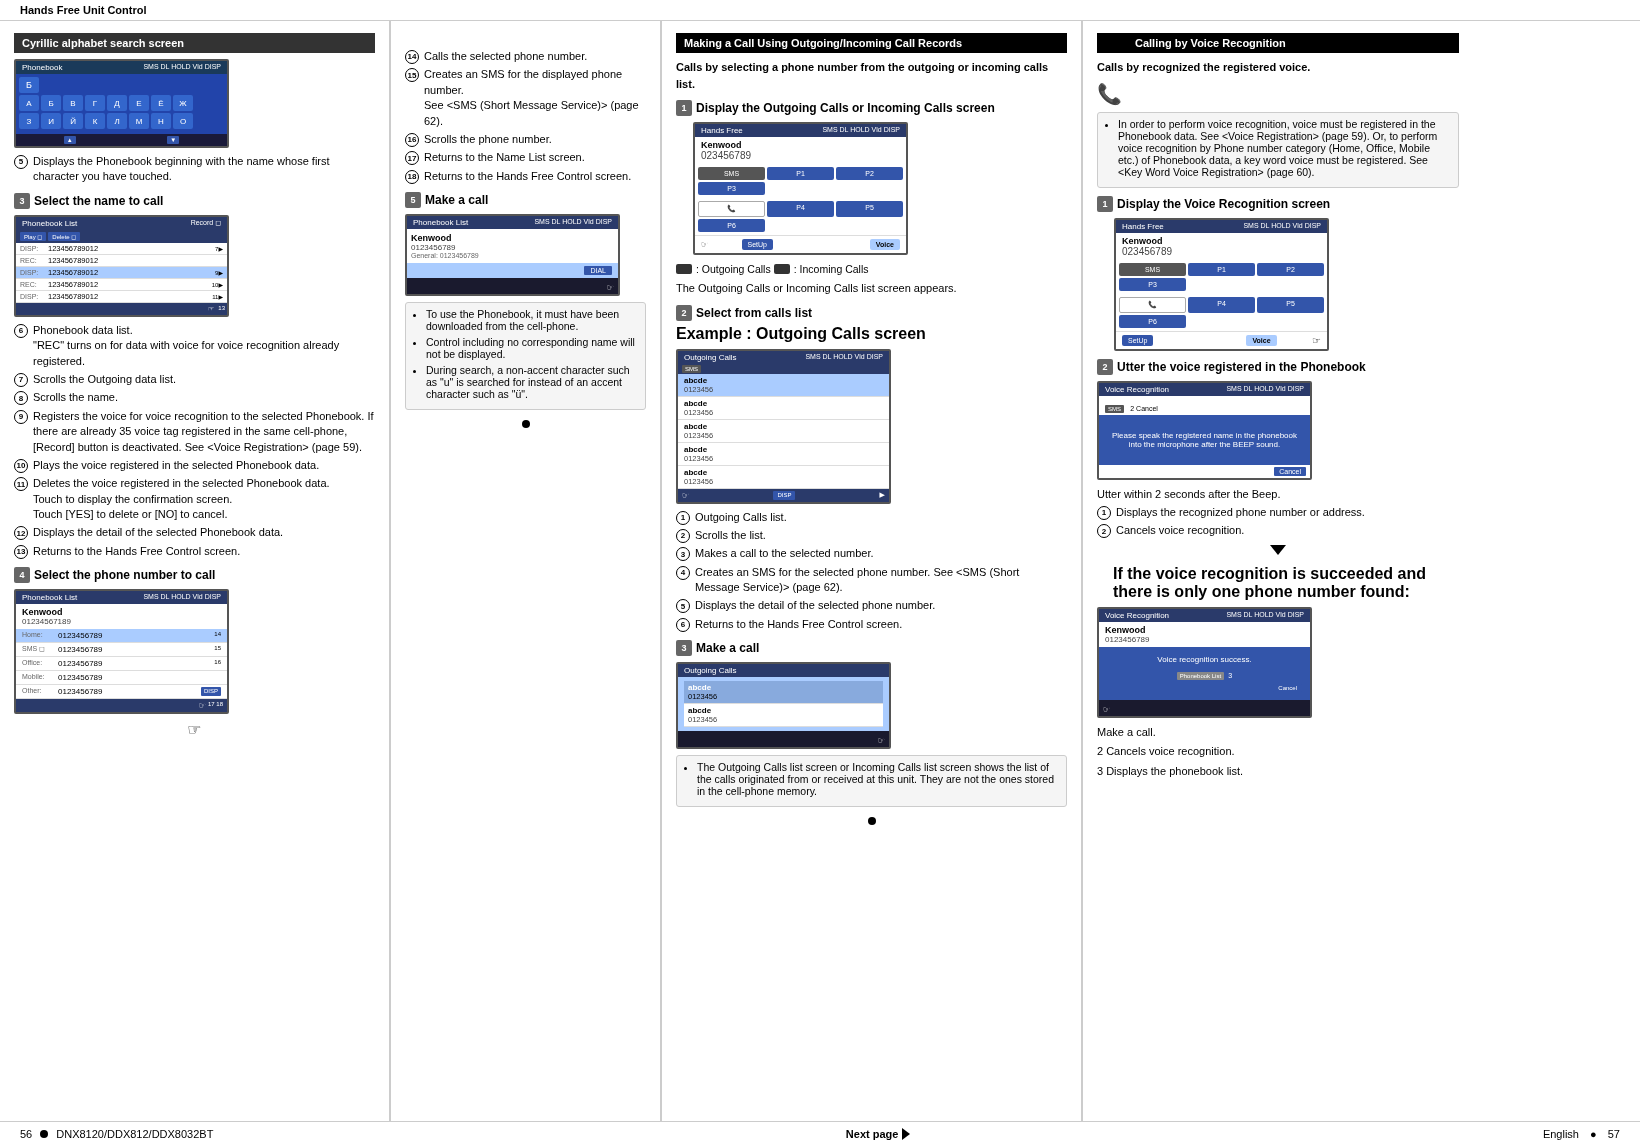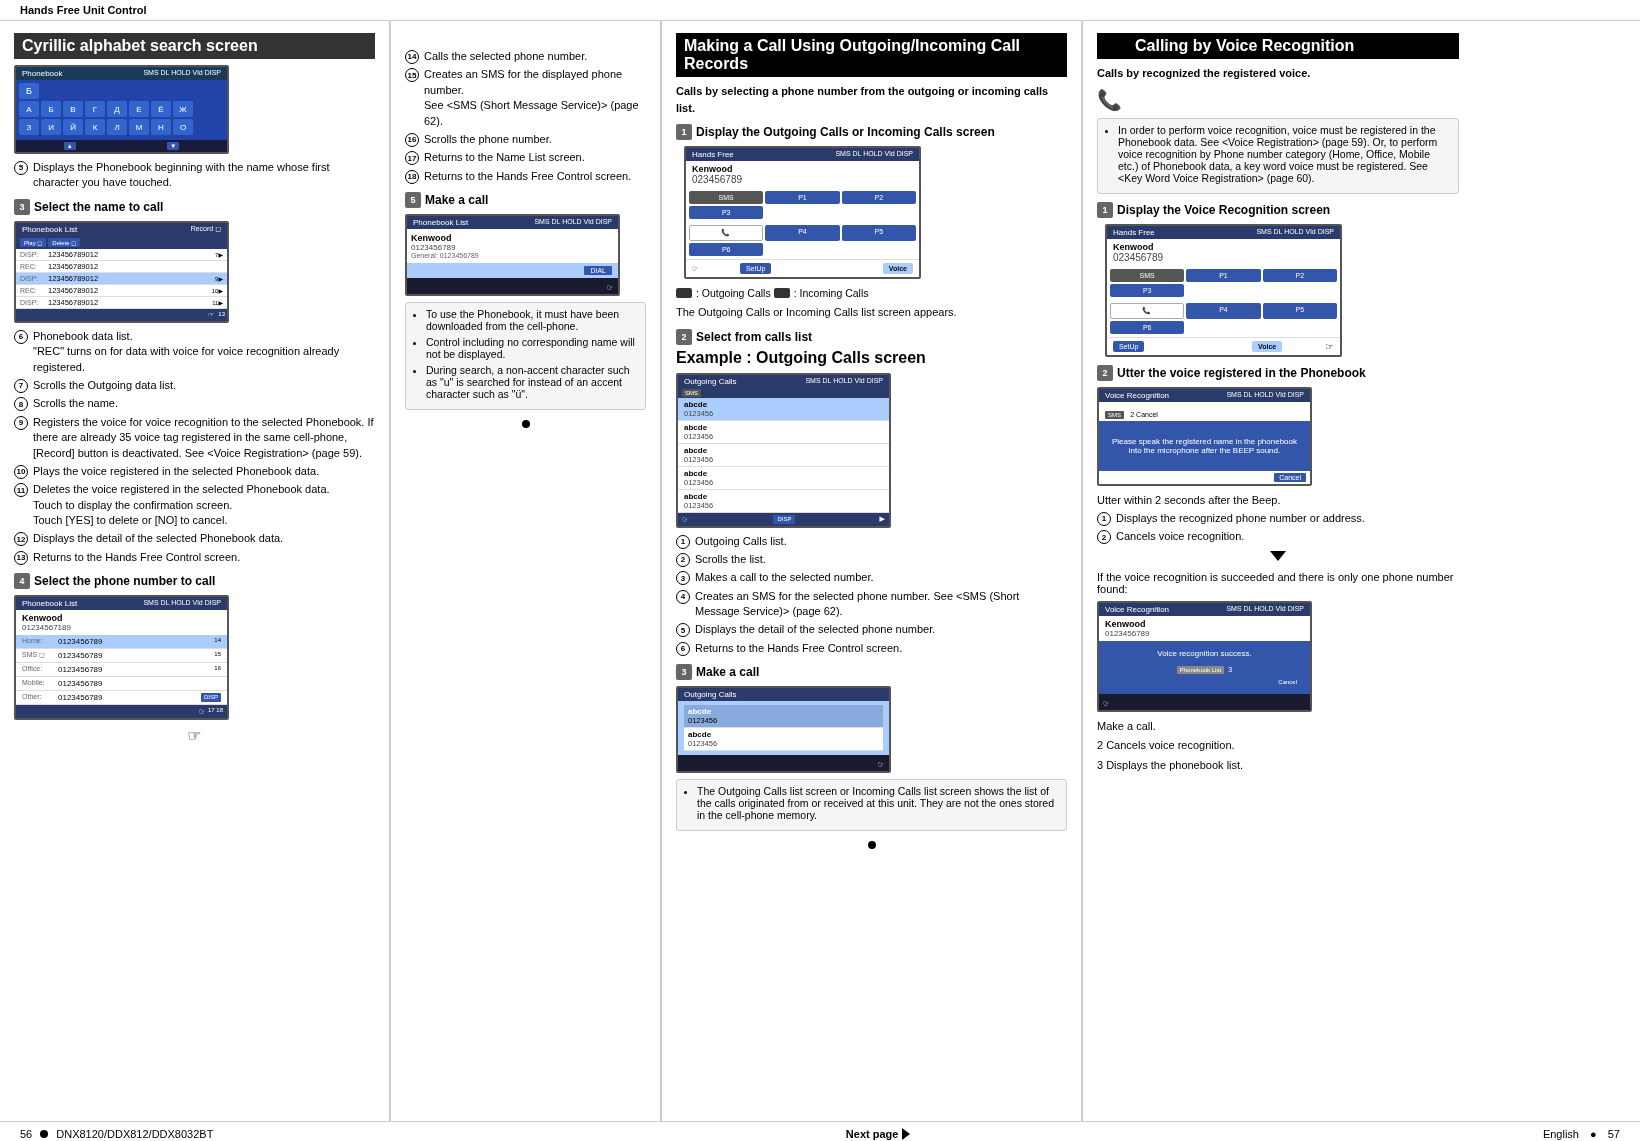--- a/index.html
+++ b/index.html
@@ -31,21 +31,21 @@
       padding: 12px 14px;
       border-right: 1px solid #ccc;
       flex: 1;
     }
     .col:last-child { border-right: none; }
 
     
     .section-header {
       background: #333;
       color: #fff;
-      font-size: 16px;
+      font-size: 11px;
       font-weight: bold;
       padding: 4px 8px;
       margin-bottom: 6px;
     }
 
     
     .step-num {
       display: inline-flex;
       align-items: center;
       justify-content: center;
@@ -211,23 +211,23 @@
       font-size: 8px;
     }
     .outgoing-entry.highlighted { background: #aaccff; }
     .outgoing-name { font-size: 8px; font-weight: bold; }
     .outgoing-num { font-size: 7.5px; color: #444; }
 
     
     .hf-screen {
       border: 2px solid #555;
       background: #1a1a2e;
-      width: 237px;
-      border-radius: 2px;
-      margin: 6px 8px;
+      width: 215px;
+      border-radius: 2px;
+      margin: 6px 17px;
       overflow: hidden;
     }
     .hf-top {
       background: #2a3a6a;
       color: #fff;
       padding: 2px 6px;
       font-size: 8px;
       display: flex;
       justify-content: space-between;
     }
@@ -457,23 +457,23 @@
     
     .call-icon-box {
       display: inline-flex;
       align-items: center;
       gap: 4px;
       margin: 2px 0;
       font-size: 10.5px;
     }
 
     .sub-section-title {
-      font-weight: normal;
-      font-size: 11px;
-      margin: 10px 0 4px 0;
+      font-weight: bold;
+      font-size: 16px;
+      margin: 10px 0 4px 16px;
     }
 
     .example-label {
       font-weight: bold;
       font-size: 16px;
       margin: 4px 0;
     }
 
     
     .outgoing-list-screen {

